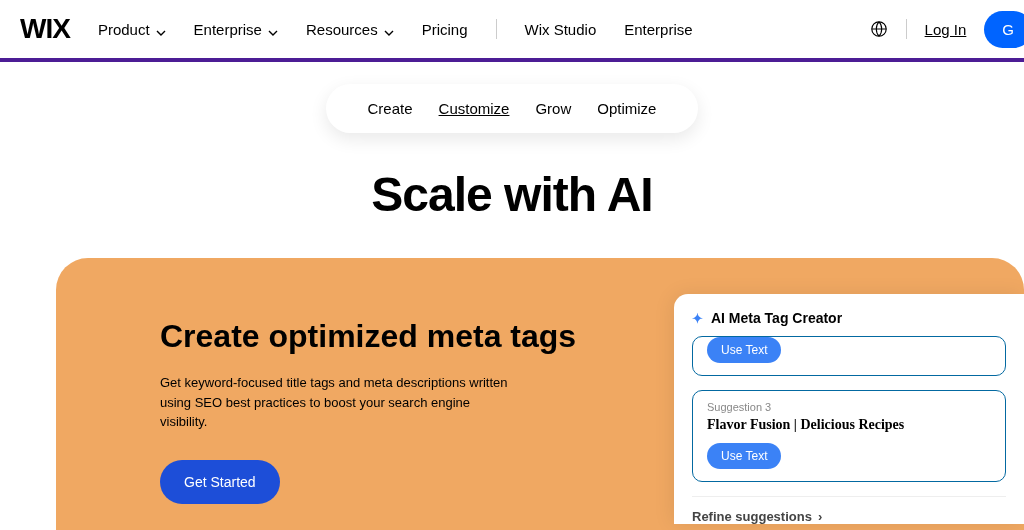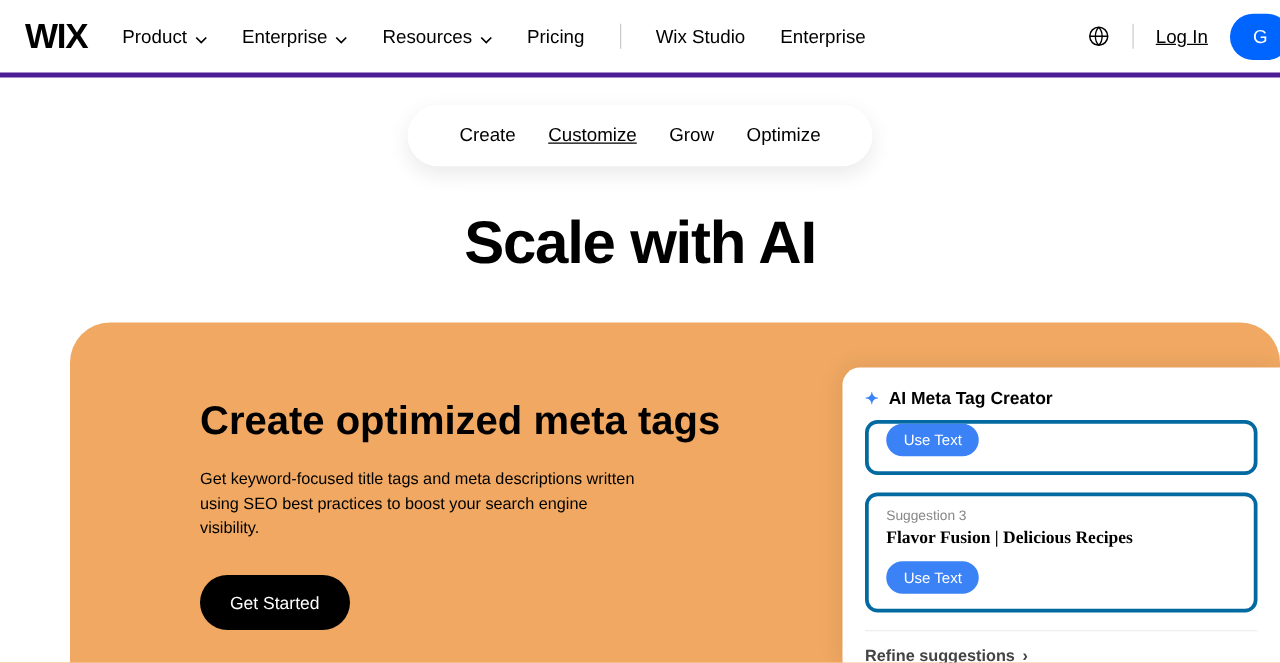--- a/index.html
+++ b/index.html
@@ -16,25 +16,25 @@
 .login{text-decoration:underline;font-size:15px;cursor:pointer;}
 .getstarted-hdr{background:#0064ff;color:#fff;padding:10px 18px;border-radius:20px;font-size:15px;cursor:pointer;border:none;margin-right:-28px;}
 .tabs-wrap{display:flex;justify-content:center;margin-top:22px;}
 .tabs{background:#fff;border-radius:40px;box-shadow:0 6px 18px rgba(0,0,0,0.09);padding:16px 42px;display:flex;gap:26px;}
 .tab{font-size:15px;cursor:pointer;}
 .tab.active{text-decoration:underline;}
 .hero-title{text-align:center;font-size:48px;font-weight:600;margin-top:34px;letter-spacing:-1px;}
 .orange-panel{background:#f0a862;border-radius:32px 32px 0 0;margin:36px 0 0 56px;height:285px;position:relative;padding:60px 0 0 104px;}
 .feature-title{font-size:32px;font-weight:600;margin-bottom:18px;}
 .feature-desc{font-size:13px;line-height:1.5;max-width:360px;margin-bottom:28px;}
-.cta{background:#000000;color:#fff;border:none;padding:14px 24px;border-radius:24px;font-size:14px;cursor:pointer;}
+.cta{background:#1d4ed8;color:#fff;border:none;padding:14px 24px;border-radius:24px;font-size:14px;cursor:pointer;}
 .ai-card{position:absolute;right:0;top:36px;width:350px;background:#fff;border-radius:14px 0 0 0;padding:16px 18px 0 18px;box-shadow:-2px 0 20px rgba(0,0,0,0.08);}
 .ai-header{display:flex;align-items:center;gap:8px;font-size:14px;font-weight:600;margin-bottom:10px;}
 .sparkle{color:#3b82f6;font-size:13px;}
-.suggestion-box{border:3px solid #0369a1;border-radius:10px;padding:10px 14px 12px 14px;margin-bottom:14px;}
+.suggestion-box{border:1px solid #0369a1;border-radius:10px;padding:10px 14px 12px 14px;margin-bottom:14px;}
 .suggestion-label{font-size:11px;color:#888;margin-bottom:4px;}
 .suggestion-text{font-size:14px;font-weight:600;margin-bottom:10px;font-family:Liberation Serif, serif;}
 .use-btn{background:#3b82f6;color:#fff;border:none;padding:6px 14px;border-radius:16px;font-size:12px;cursor:pointer;}
 .refine{border-top:1px solid #eee;padding:12px 0 0 0;font-size:13px;font-weight:700;color:#444;display:flex;align-items:center;gap:6px;cursor:pointer;}
 </style>
 </head>
 <body>
 
 <div class="header">
   <div class="header-left">

